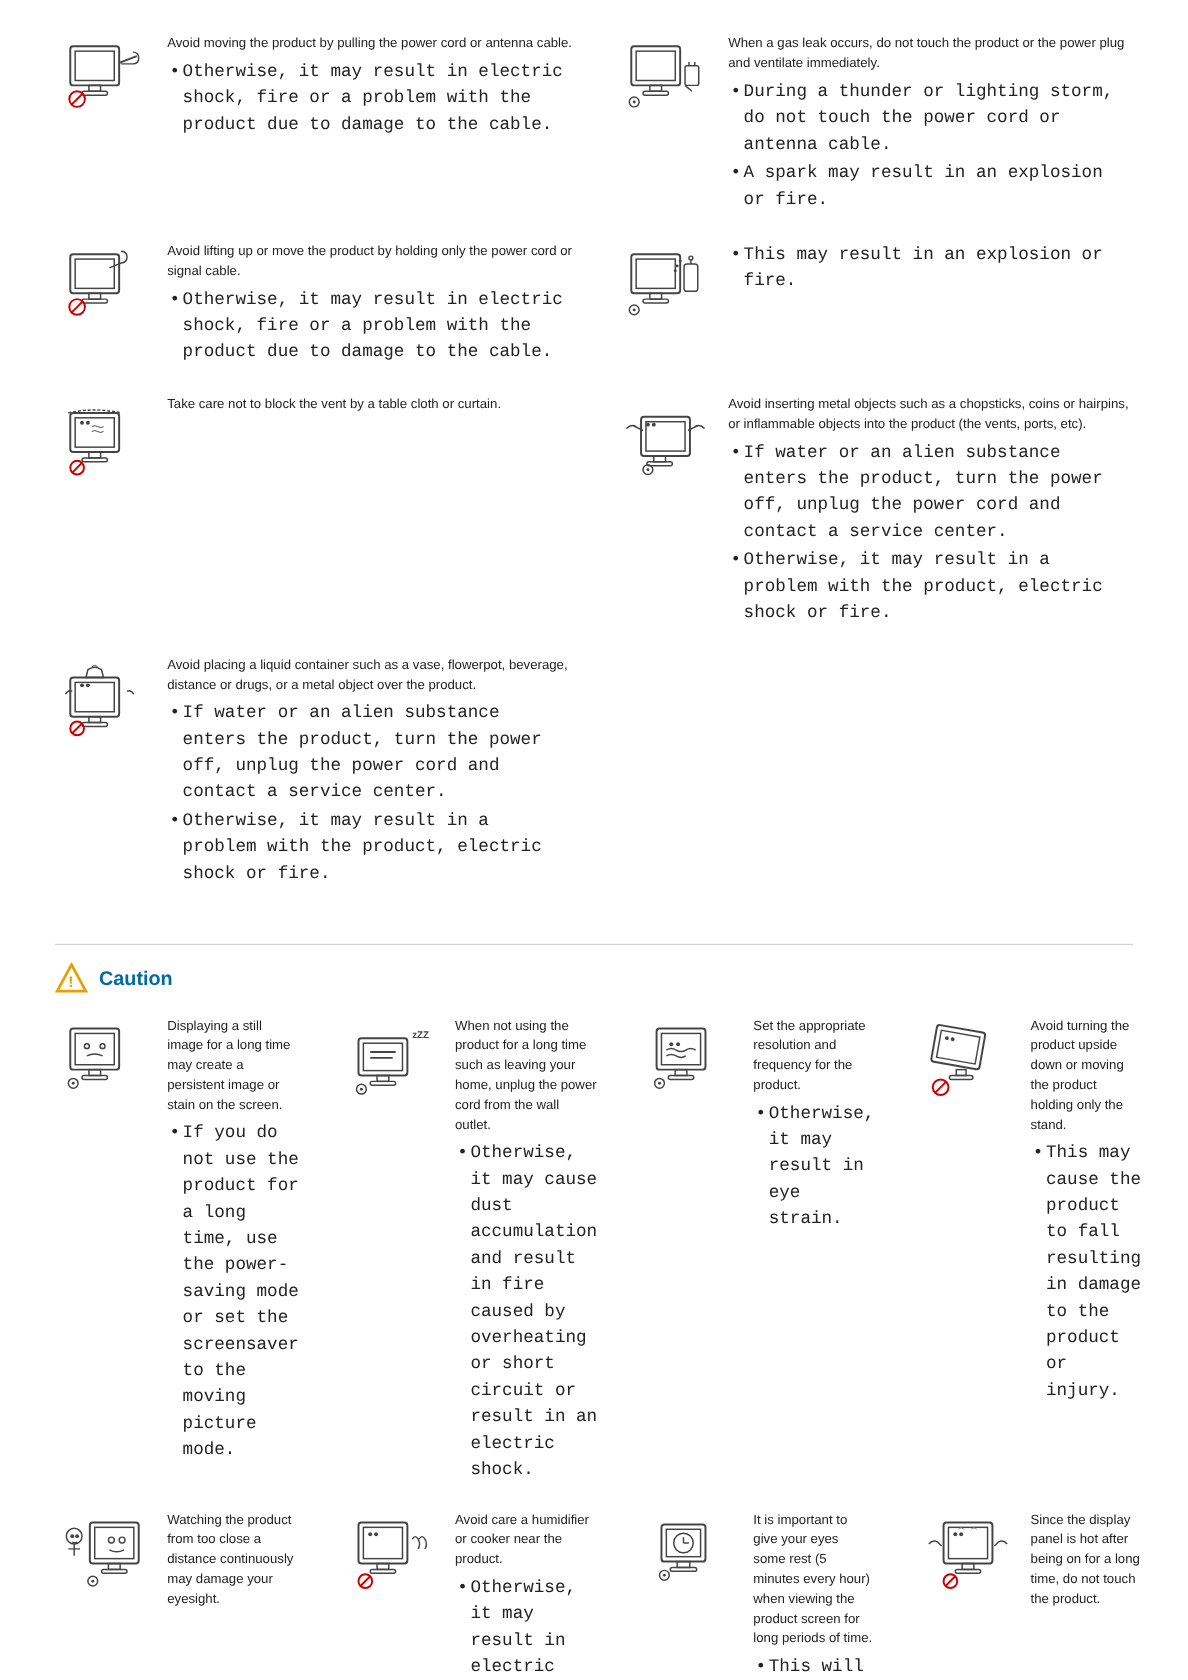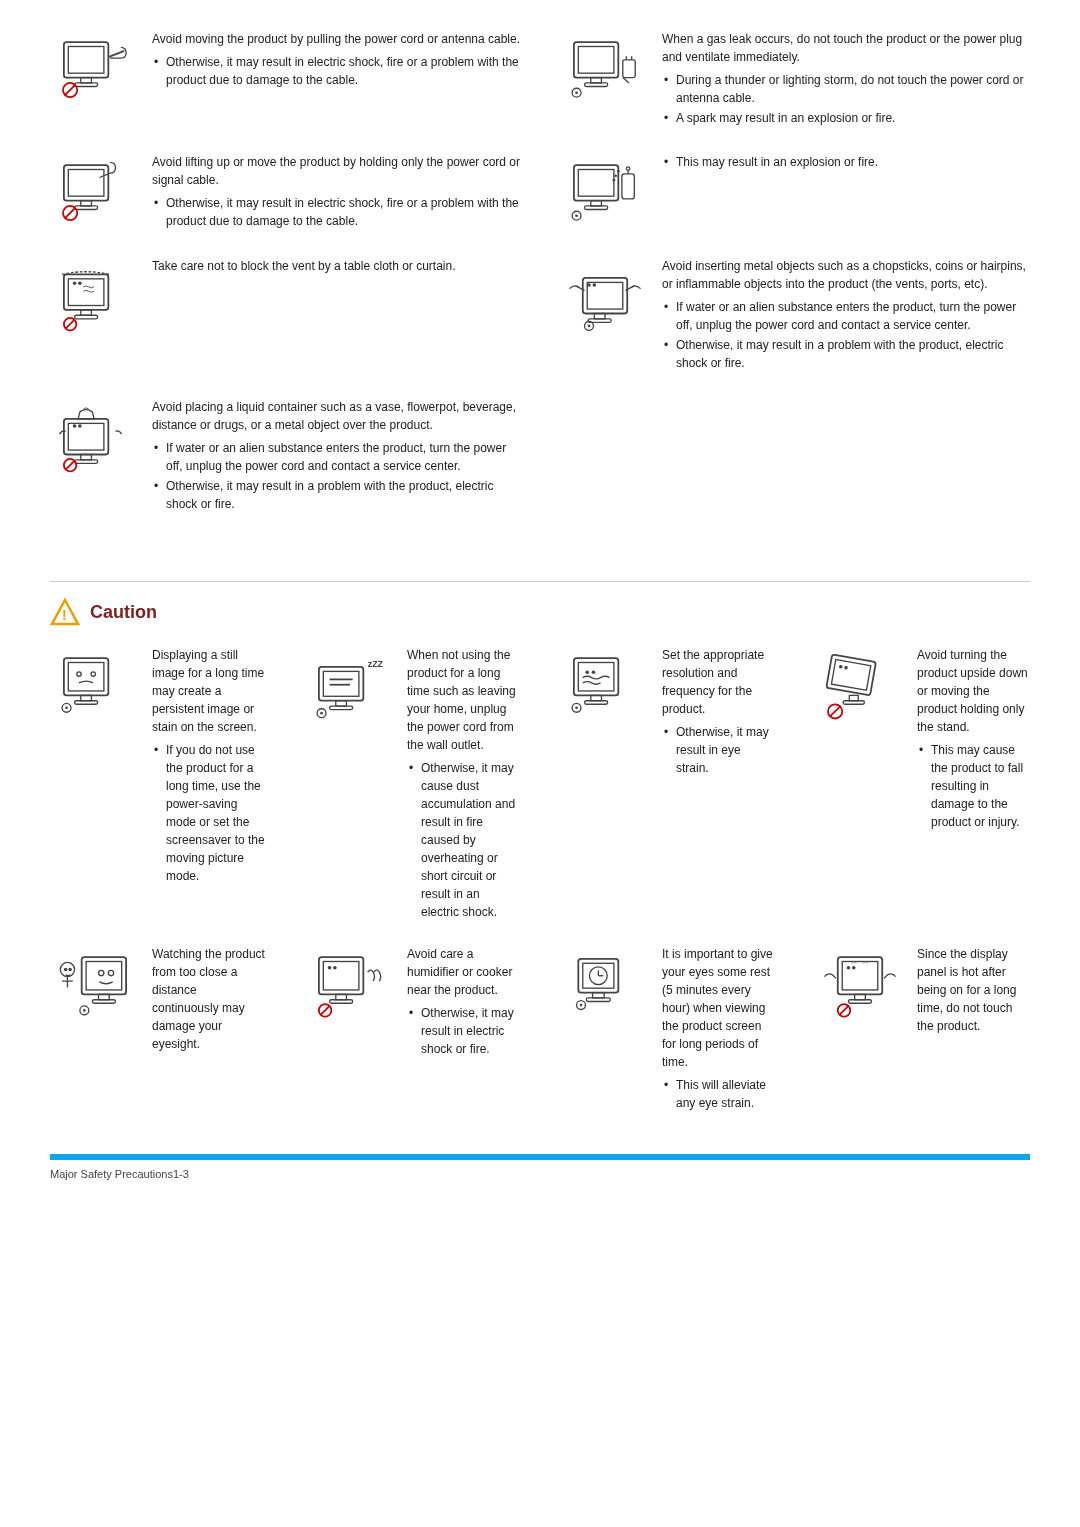--- a/index.html
+++ b/index.html
@@ -17,21 +17,21 @@
       display: flex;
       flex-direction: column;
       gap: 0;
     }
 
     
     .warning-grid {
       display: grid;
       grid-template-columns: 1fr 1fr;
       gap: 24px 40px;
-      margin-bottom: 46px;
+      margin-bottom: 30px;
     }
 
     .warning-item {
       display: flex;
       flex-direction: row;
       gap: 12px;
       align-items: flex-start;
     }
 
     .icon-box {
@@ -58,25 +58,26 @@
       margin-bottom: 5px;
     }
 
     .warning-text ul {
       list-style: none;
       padding: 0;
       margin: 0;
     }
 
     .warning-text ul li {
-      font-size: 12px;
+      font-size: 16px;
       line-height: 1.5;
       padding-left: 14px;
       position: relative;
       margin-bottom: 2px;
+      font-family: Liberation Mono, monospace;
     }
 
     .warning-text ul li::before {
       content: "•";
       position: absolute;
       left: 2px;
     }
 
     
     .caution-header {
@@ -89,21 +90,21 @@
     }
 
     .caution-triangle {
       width: 30px;
       height: 28px;
     }
 
     .caution-title {
       font-size: 18px;
       font-weight: bold;
-      color: #7f1d1d;
+      color: #0369a1;
     }
 
     .caution-grid {
       display: grid;
       grid-template-columns: 1fr 1fr 1fr 1fr;
       gap: 22px 40px;
     }
 
     
     .page-footer {

